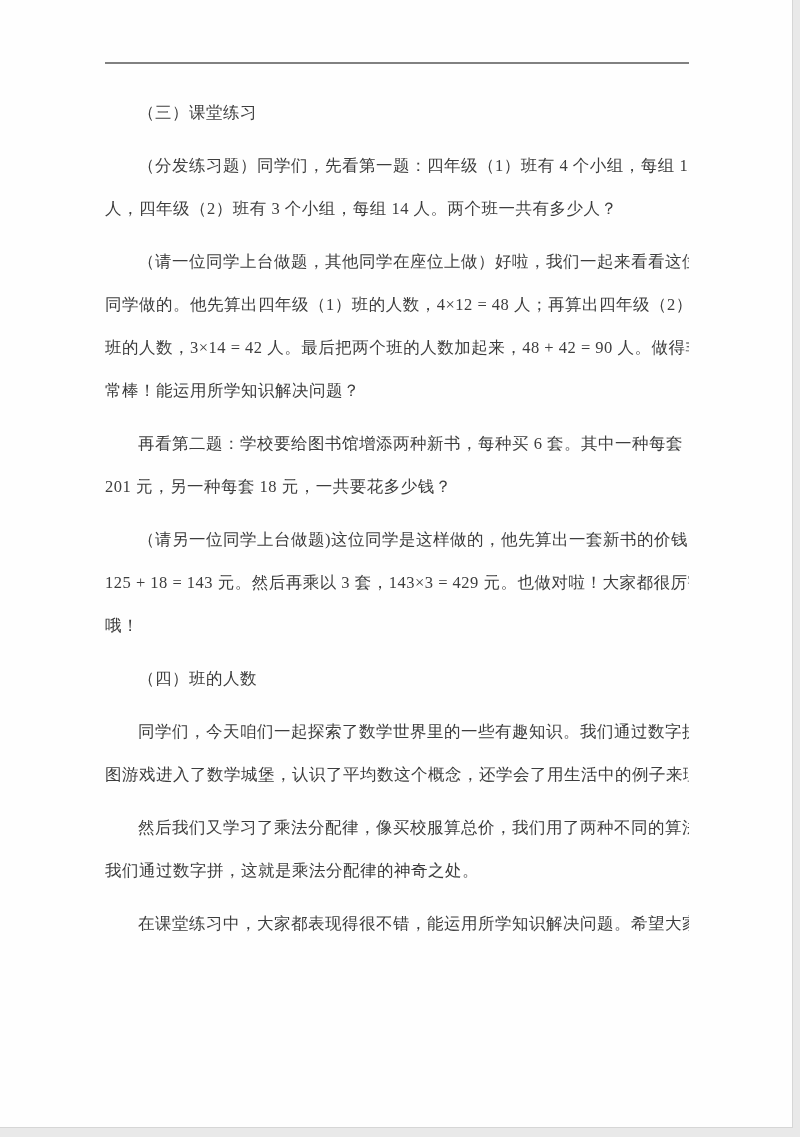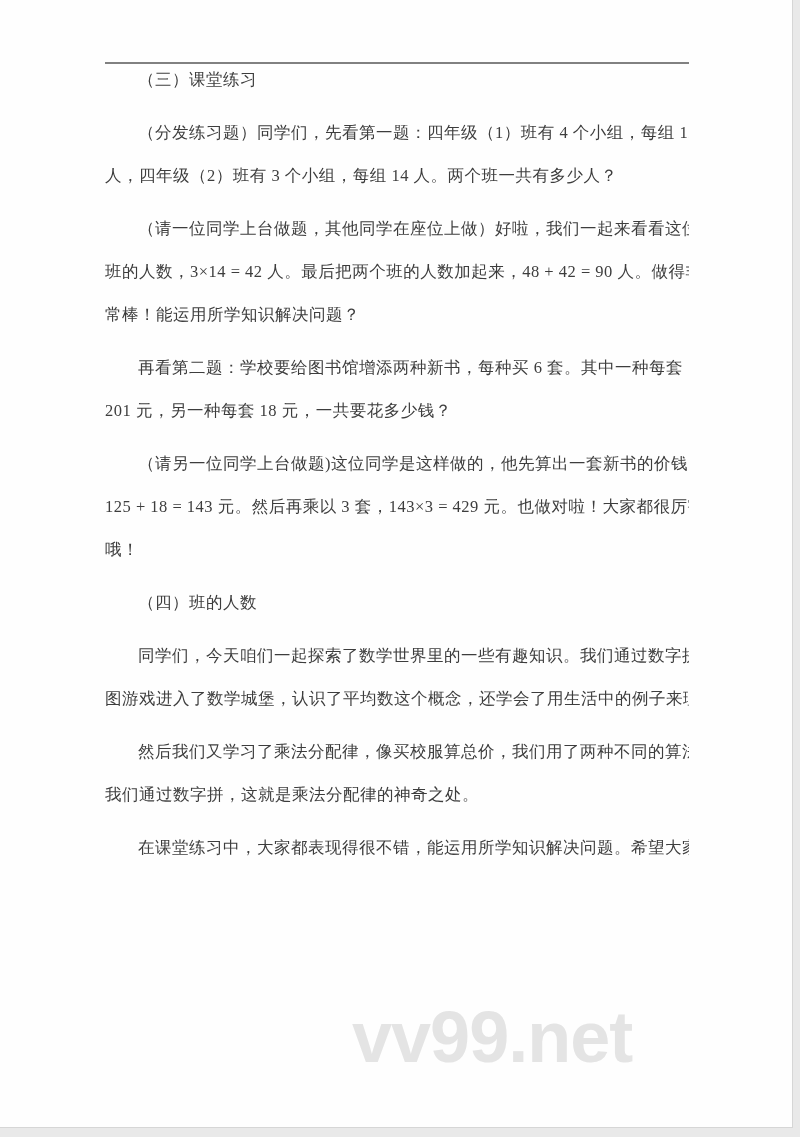--- a/index.html
+++ b/index.html
@@ -29,21 +29,21 @@
     position: absolute;
     left: 105px;
     top: 62px;
     width: 584px;
     height: 2px;
     background: #818181;
   }
   .doc-body {
     position: absolute;
     left: 105px;
-    top: 58px;
+    top: 91px;
     width: 584px;
     z-index: 2;
   }
   .para {
     font-size: 16.5px;
     line-height: 43px;
     color: #3d3d3d;
     margin: 0 0 10px 0;
     letter-spacing: 0.5px;
   }
@@ -66,31 +66,31 @@
     color: #e4e4e4;
     user-select: none;
   }
 </style>
 </head>
 <body>
 
 <div class="stage">
   <div class="page">
     <div class="header-rule"></div>
-    <div class="watermark">vv99.net</div>
     <div class="doc-body">
         <div class="para heading">
           <div class="line first">（三）课堂练习</div>
         </div>
         <div class="para body">
           <div class="line first">（分发练习题）同学们，先看第一题：四年级（1）班有 4 个小组，每组 12</div>
           <div class="line">人，四年级（2）班有 3 个小组，每组 14 人。两个班一共有多少人？</div>
         </div>
         <div class="para body">
           <div class="line first">（请一位同学上台做题，其他同学在座位上做）好啦，我们一起来看看这位</div>
+          <div class="line">同学做的。他先算出四年级（1）班的人数，4×12 = 48 人；再算出四年级（2）</div>
           <div class="line">班的人数，3×14 = 42 人。最后把两个班的人数加起来，48 + 42 = 90 人。做得非</div>
           <div class="line">常棒！能运用所学知识解决问题？</div>
         </div>
         <div class="para body">
           <div class="line first">再看第二题：学校要给图书馆增添两种新书，每种买 6 套。其中一种每套</div>
           <div class="line">201 元，另一种每套 18 元，一共要花多少钱？</div>
         </div>
         <div class="para body">
           <div class="line first">（请另一位同学上台做题)这位同学是这样做的，他先算出一套新书的价钱，</div>
           <div class="line">125 + 18 = 143 元。然后再乘以 3 套，143×3 = 429 元。也做对啦！大家都很厉害</div>

